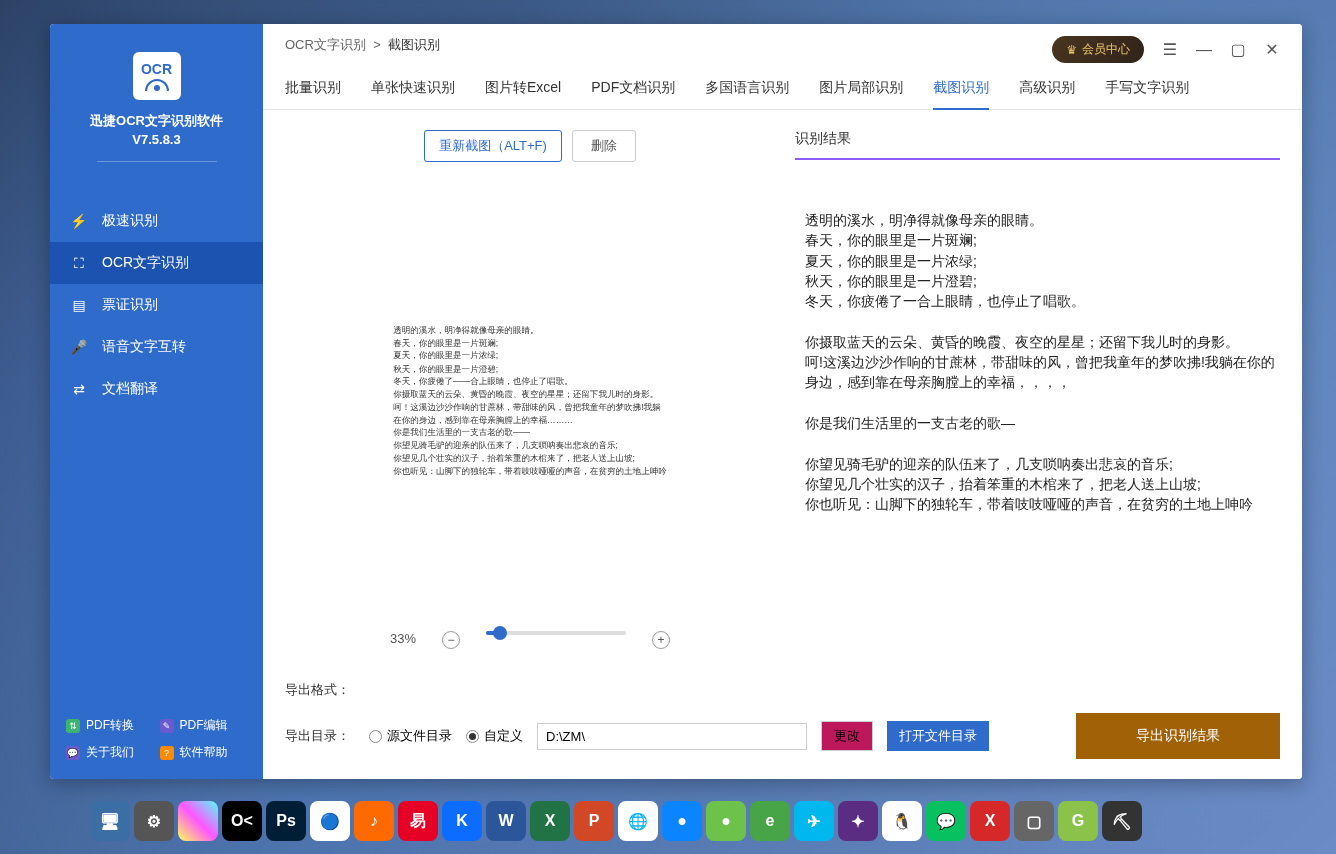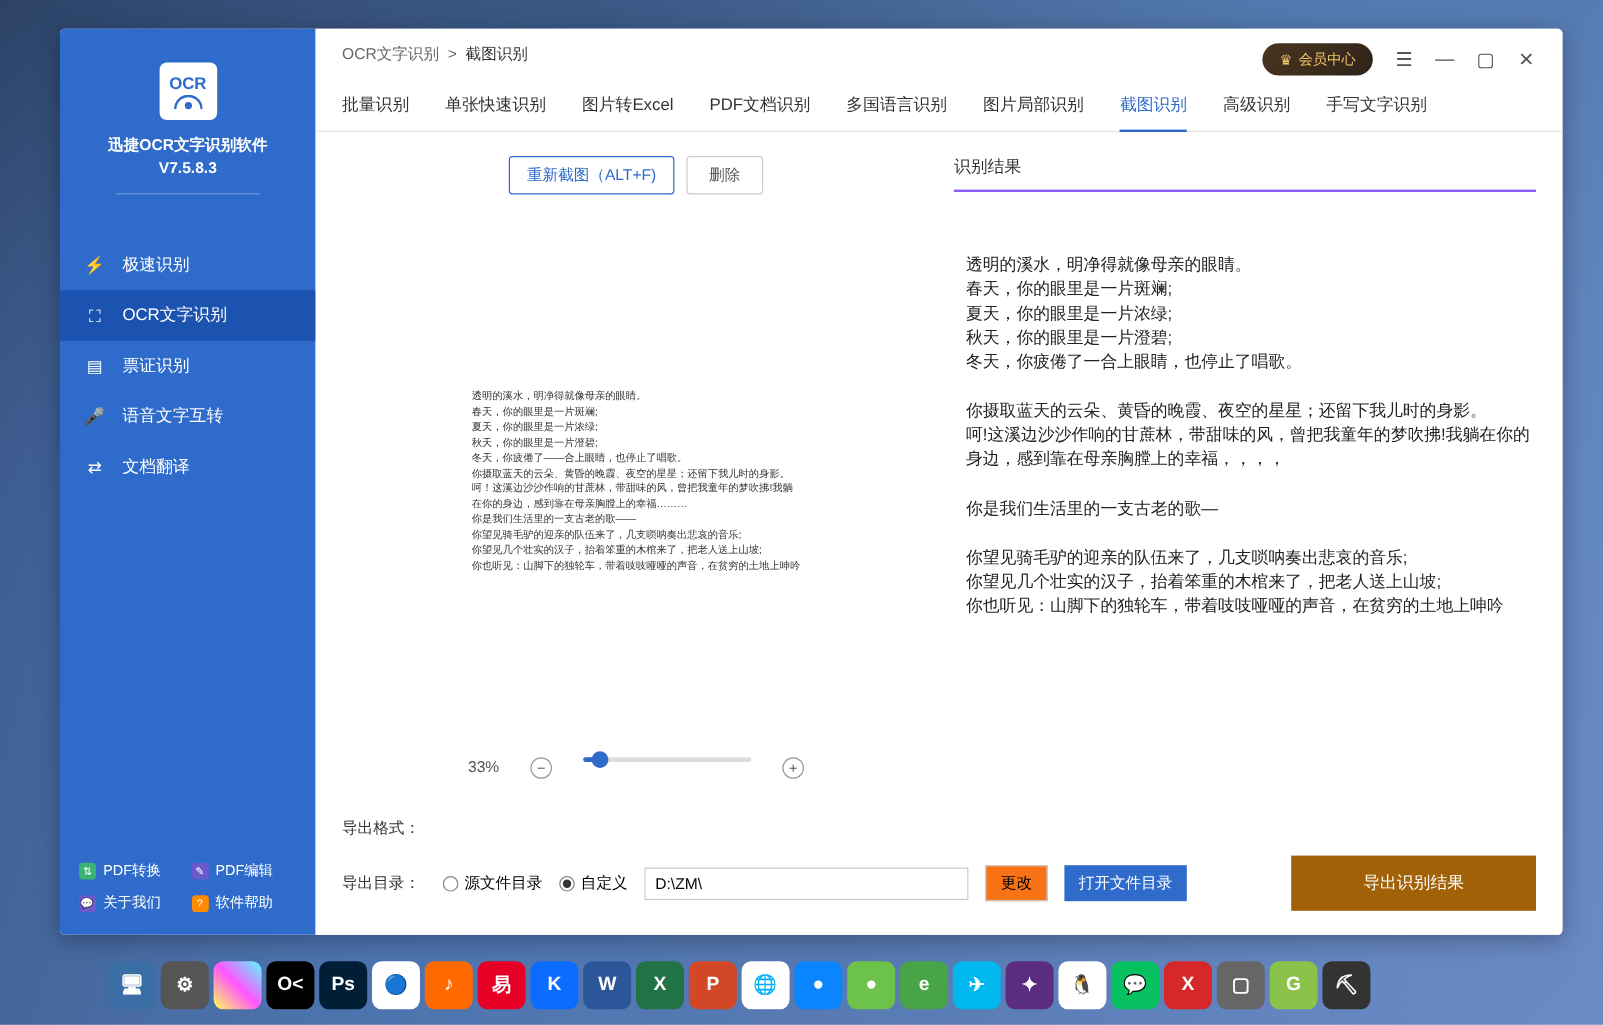--- a/index.html
+++ b/index.html
@@ -49,21 +49,21 @@
 .result-body { flex: 1; padding: 50px 0 0 10px; font-size: 14px; line-height: 1.45; color: #222; overflow: auto; }
 .result-body p { margin-bottom: 0; }
 .bottom-bar { padding: 14px 22px 20px; display: flex; flex-direction: column; gap: 14px; }
 .row { display: flex; align-items: center; gap: 14px; font-size: 13px; }
 .label { color: #333; width: 70px; }
 .select { border: 1px solid #ccc; padding: 5px 10px; width: 180px; display: flex; justify-content: space-between; align-items: center; cursor: pointer; font-size: 13px; }
 .radio { display: flex; align-items: center; gap: 5px; cursor: pointer; }
 .radio-dot { width: 13px; height: 13px; border: 1px solid #888; border-radius: 50%; display: inline-flex; align-items: center; justify-content: center; }
 .radio-dot.checked::after { content: ""; width: 7px; height: 7px; background: #333; border-radius: 50%; }
 .path-input { border: 1px solid #ccc; padding: 5px 8px; width: 270px; font-size: 13px; background: #fff; }
-.btn-gray { background: #f97316; border: 1px solid #ccc; padding: 5px 12px; font-size: 13px; cursor: pointer; }
+.btn-gray { background: #be185d; border: 1px solid #ccc; padding: 5px 12px; font-size: 13px; cursor: pointer; }
 .btn-blue-sm { background: #2f6bca; color: #fff; border: none; padding: 6px 12px; font-size: 13px; cursor: pointer; }
 .btn-export { background: #a16207; color: #fff; border: none; padding: 14px 60px; font-size: 14px; cursor: pointer; margin-left: auto; }
 .row2-wrap { display: flex; align-items: center; }
 .taskbar { position: absolute; left: 90px; bottom: 10px; height: 46px; display: flex; align-items: center; gap: 4px; }
 .task-icon { width: 40px; height: 40px; border-radius: 8px; display: flex; align-items: center; justify-content: center; font-size: 16px; font-weight: bold; color: #fff; cursor: pointer; }
 </style>
 </head>
 <body>
 
 <div class="bg-art"></div>

